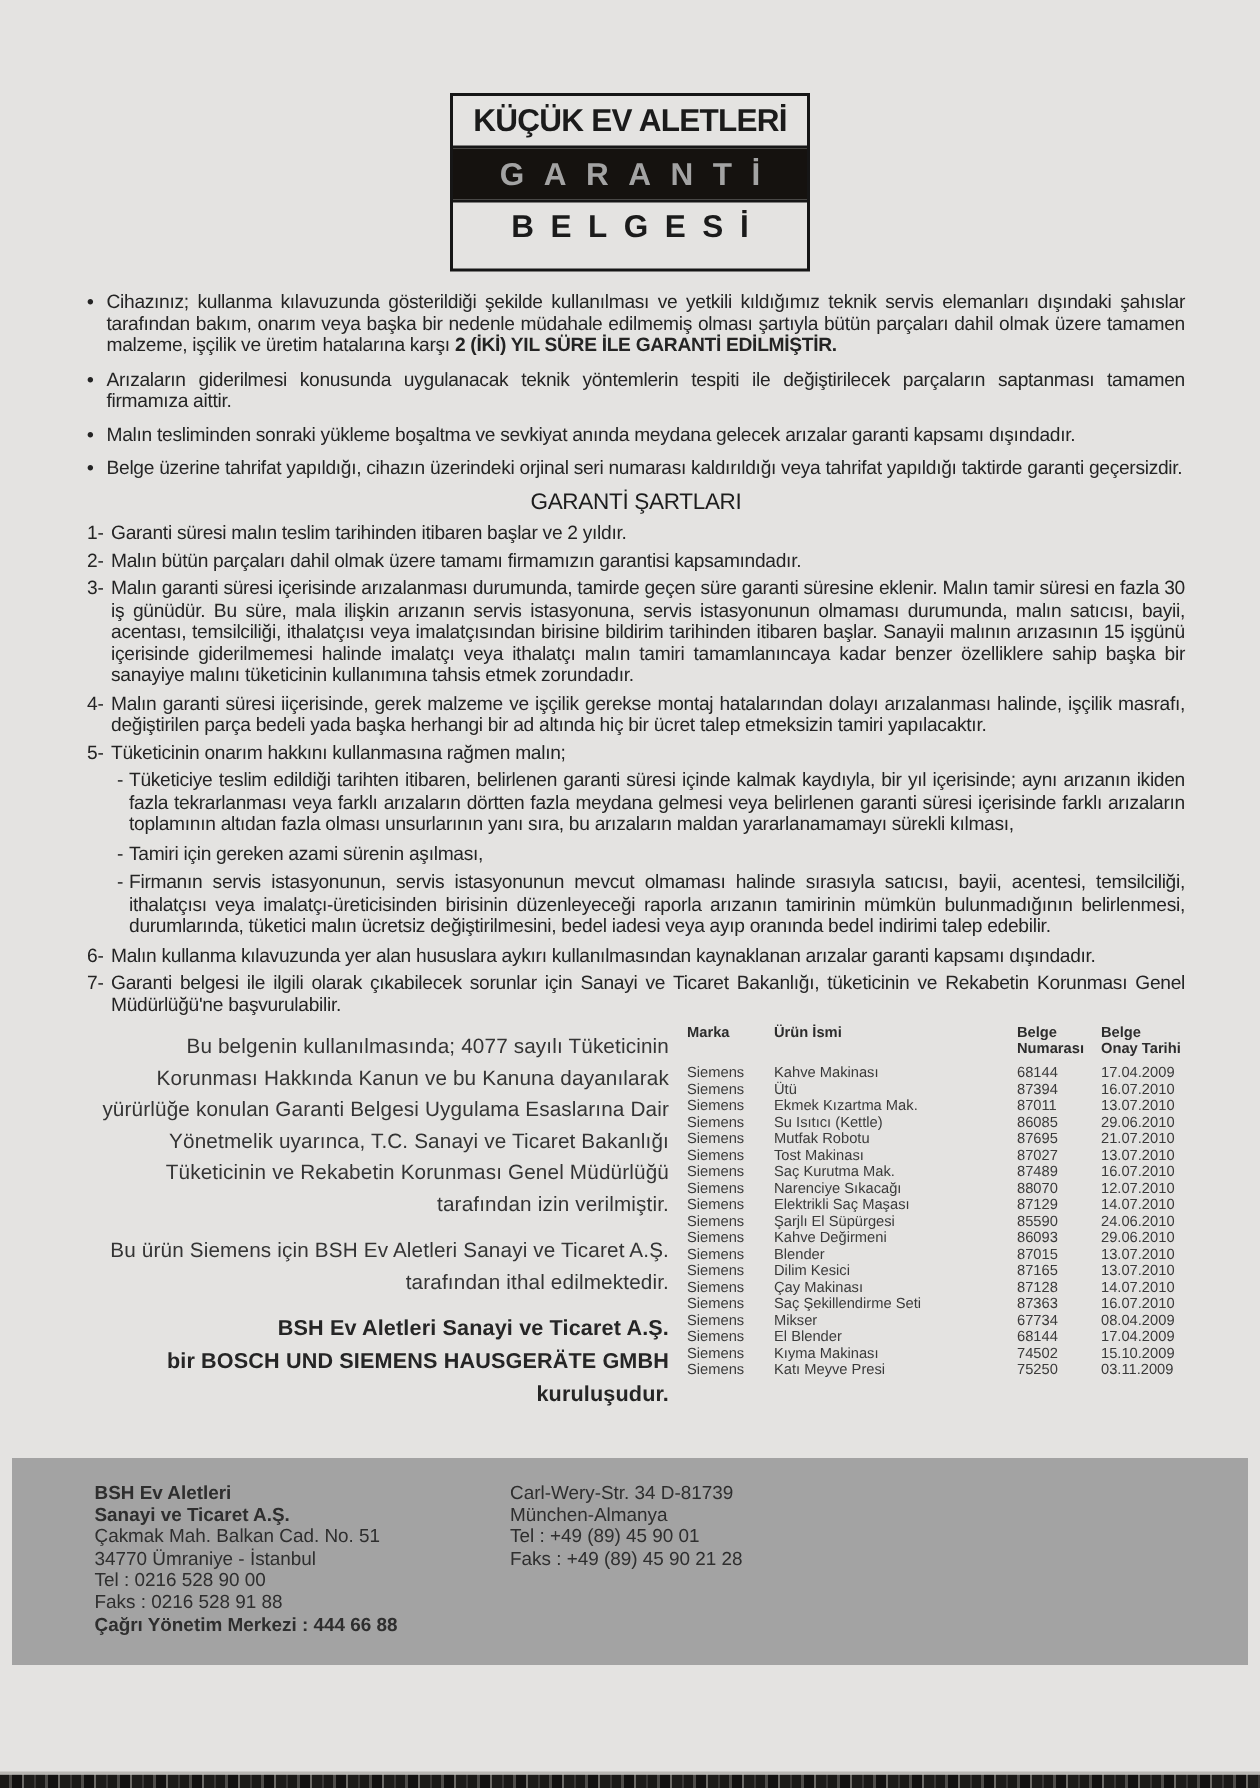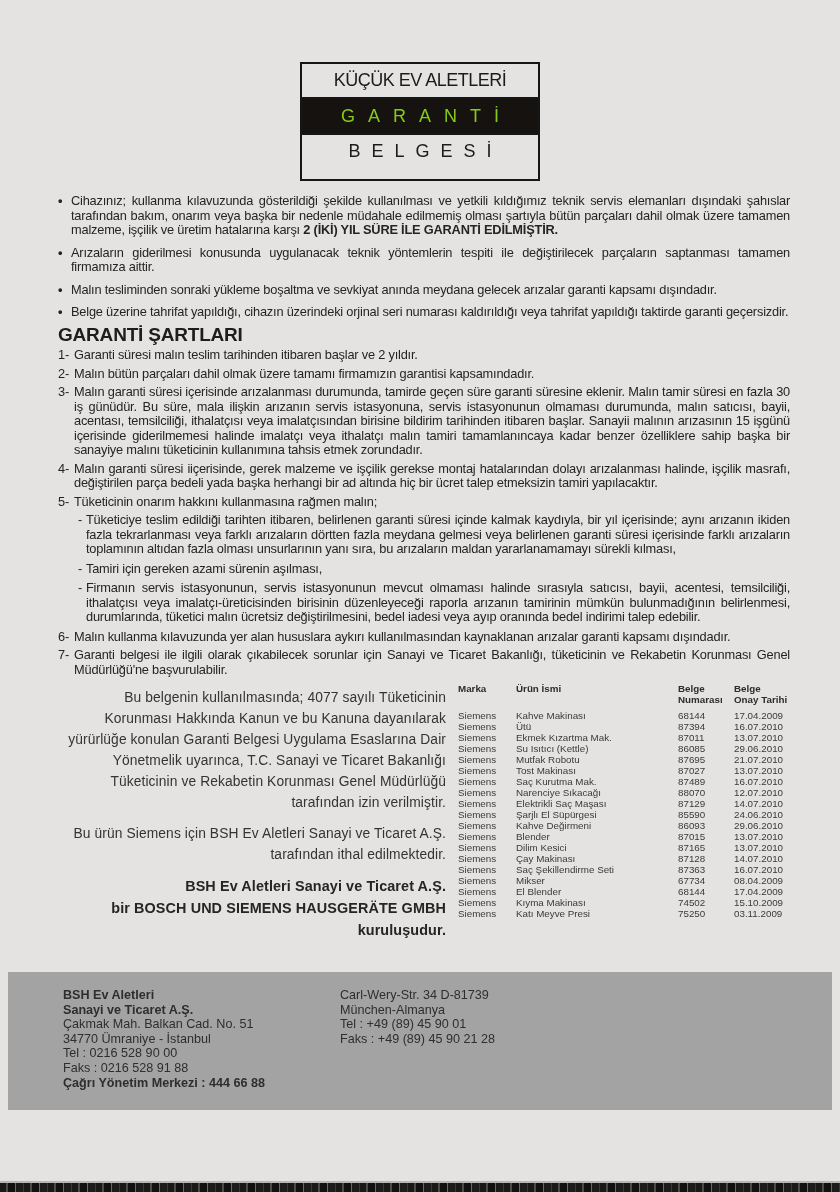--- a/index.html
+++ b/index.html
@@ -12,41 +12,41 @@
   }
   .page{position:relative;width:840px;height:1192px;overflow:hidden;}
 
   
   .header-box{
     width:236px;margin:62px auto 0;
     border:2px solid #161616;
     background:#e4e3e1;
   }
   .hb-row{
-    text-align:center;font-weight:normal;
-    font-size:18px;line-height:21px;
+    text-align:center;font-weight:bold;
+    font-size:21px;line-height:21px;
     padding:6px 0 6px;
     color:#1b1b1b;
   }
   .hb-top{letter-spacing:-0.5px;border-bottom:2px solid #161616;}
   .hb-mid{
-    background:#15120f;color:#84cc16;
+    background:#15120f;color:#a3a3a3;
     letter-spacing:13px;text-indent:13px;
     padding:7px 0 6px;
   }
   .hb-bot{letter-spacing:11px;text-indent:11px;border-top:2px solid #161616;padding:6px 0 17px;}
 
   
   .content{padding:13px 50px 0 58px;font-size:12.8px;line-height:14.5px;color:#242424;letter-spacing:-0.2px;}
   .bullet-item{display:flex;margin-bottom:8px;}
   .bullet-item .marker{flex:none;width:13px;font-weight:bold;}
   .bullet-item p{margin:0;text-align:justify;flex:1;}
   .btail{font-weight:bold;}
 
-  .terms-heading{font-size:19px;font-weight:bold;margin:8px 0 6px;color:#1d1d1d;letter-spacing:-0.2px;}
+  .terms-heading{font-size:15px;font-weight:normal;margin:8px 0 6px;color:#1d1d1d;letter-spacing:-0.2px;text-align:center;}
   .term-item{display:flex;margin-bottom:4px;}
   .term-item .marker{flex:none;width:16px;}
   .term-item p{margin:0;text-align:justify;flex:1;}
   .subitems{margin:2px 0 0 20px;}
   .sub-item{display:flex;margin-bottom:5px;}
   .sub-item .marker{flex:none;width:8px;}
   .sub-item p{margin:0;text-align:justify;flex:1;}
 
   
   .two-col{display:flex;margin-top:6px;align-items:flex-start;}

